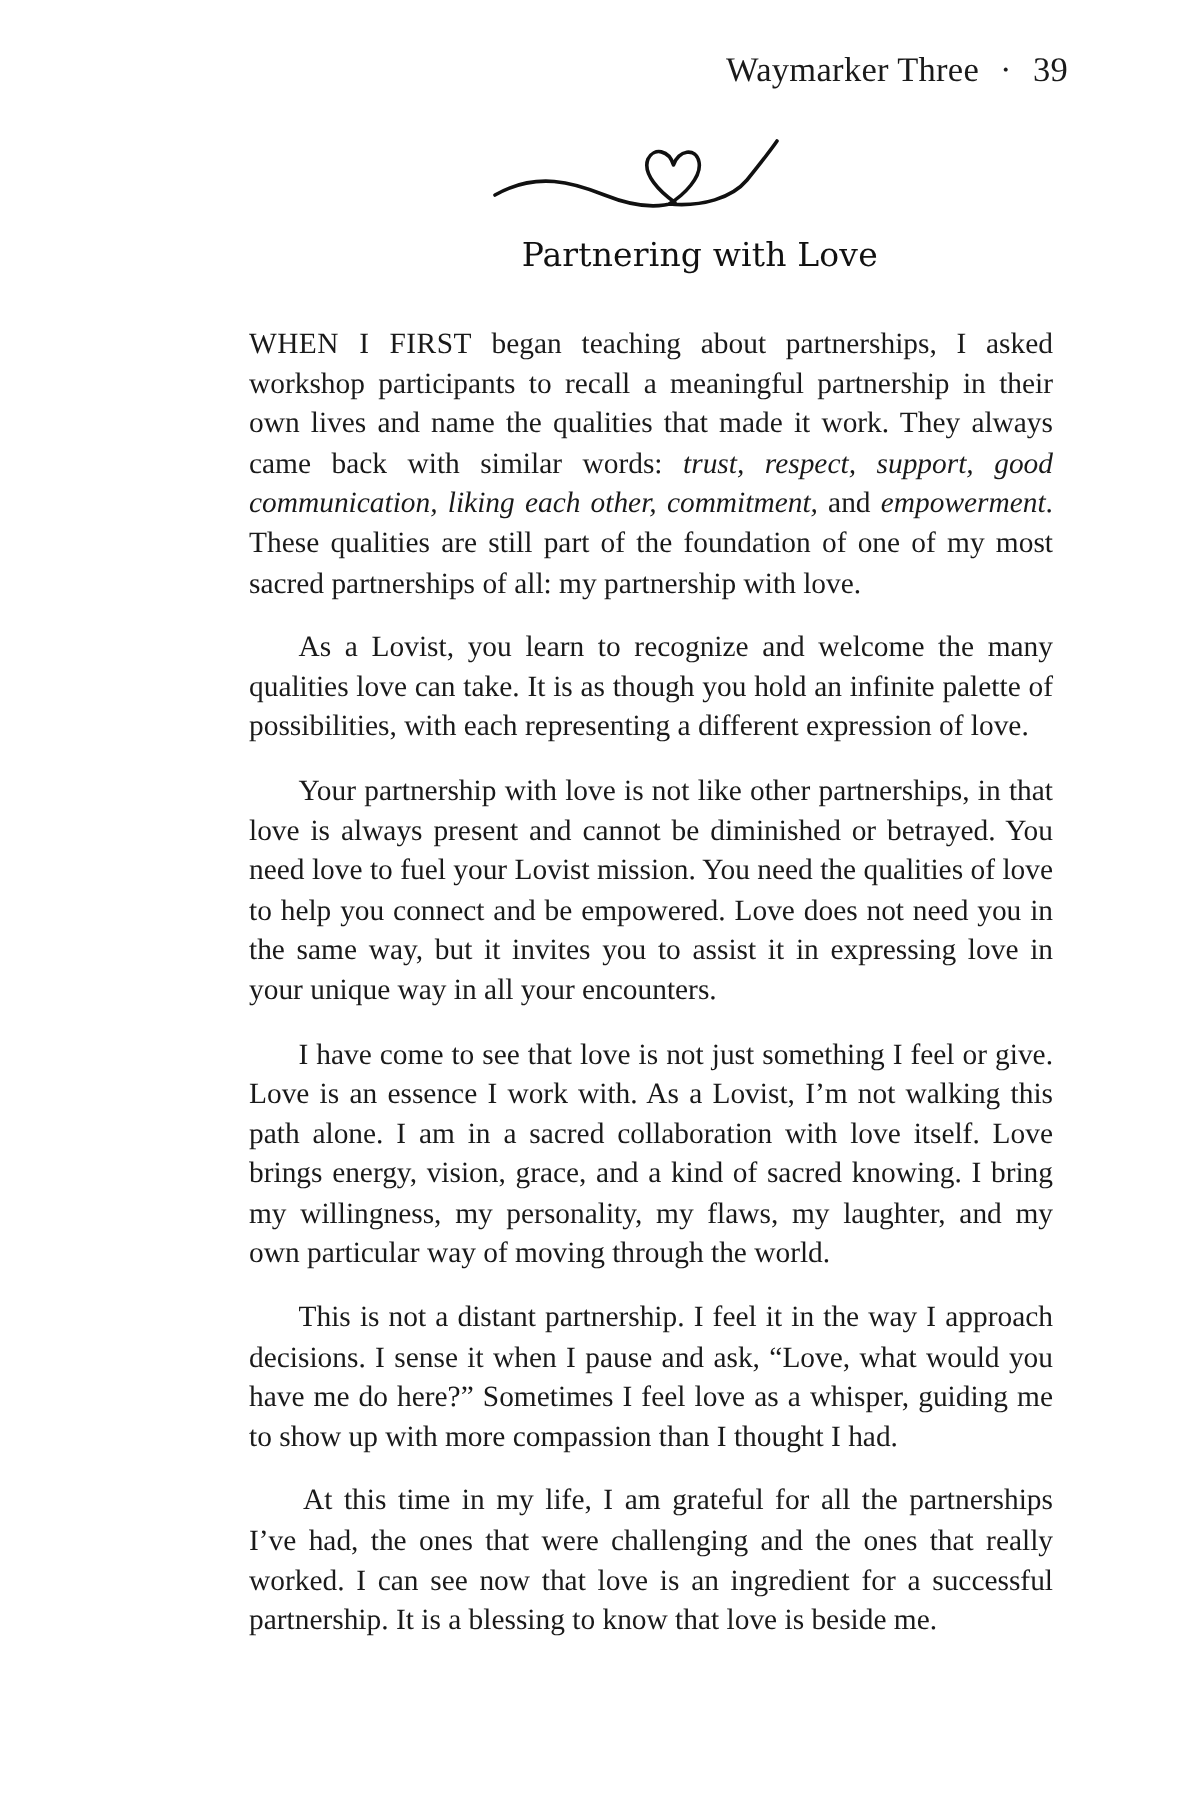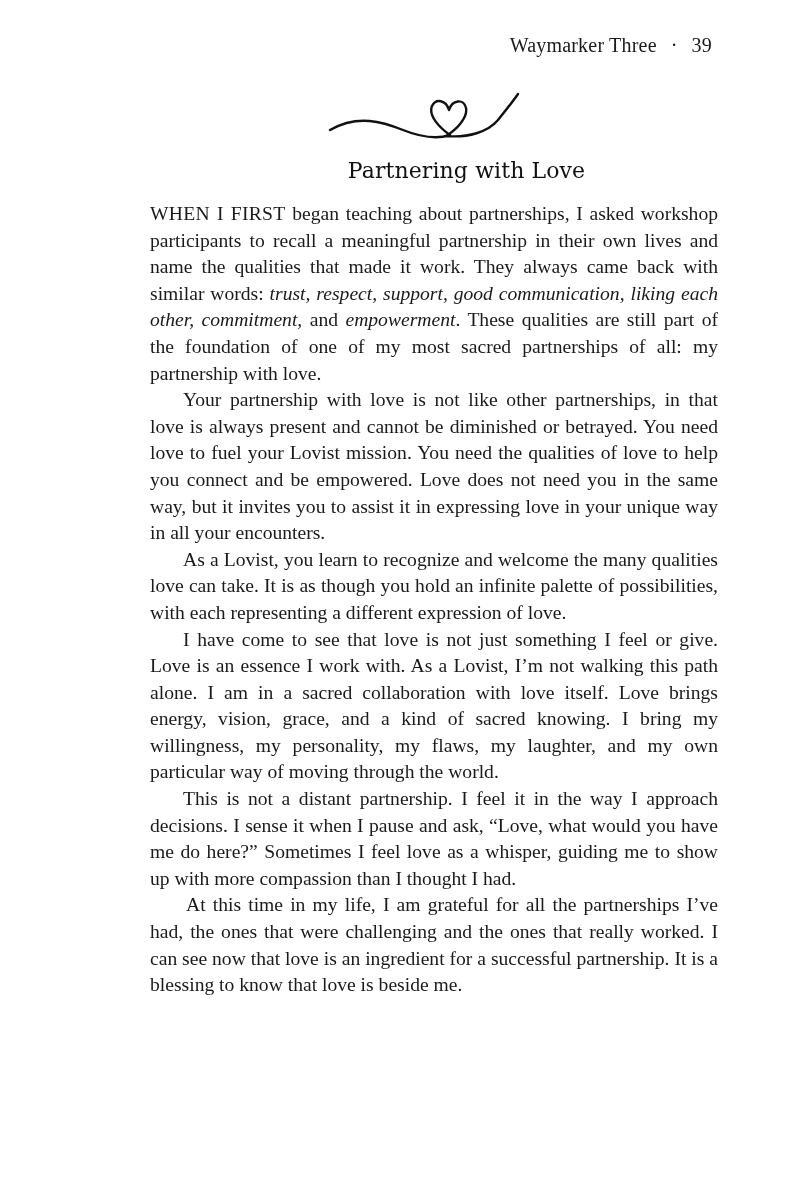--- a/index.html
+++ b/index.html
@@ -1,55 +1,55 @@
 <!DOCTYPE html>
 <html><head>
 <meta charset="utf-8">
 <style>
   html, body { margin: 0; padding: 0; background: #ffffff; }
   body { width: 800px; height: 1200px; position: relative; overflow: hidden; color: #1a1a1a; }
   .running-head {
     position: absolute; top: 34px; right: 88px;
     font-family: "Liberation Serif", "DejaVu Serif", serif;
-    font-size: 20px; letter-spacing: 0.2px; color: #1a1a1a;
+    font-size: 23px; letter-spacing: 0.2px; color: #1a1a1a;
     white-space: nowrap;
   }
   .running-head .sep { margin: 0 14px; }
   .ornament { position: absolute; left: 328px; top: 92px; width: 194px; height: 52px; }
   .chapter-title {
     position: absolute; top: 158px; left: 0; width: 800px; padding-left: 63px; box-sizing: border-box;
     text-align: center;
     font-family: "DejaVu Serif", "Liberation Serif", serif;
     font-size: 22px; letter-spacing: 0.1px; color: #111; margin-left: 35px;
   }
   .body-text {
     position: absolute; top: 201px; left: 150px; width: 568px;
     font-family: "Liberation Serif", "DejaVu Serif", serif;
     font-size: 19.6px; line-height: 26.6px; color: #1a1a1a;
     text-align: justify; hyphens: manual;
   }
-  .body-text p { margin: 0; }
+  .body-text p { margin: 16px; }
   .body-text p.indent { text-indent: 33px; }
   .body-text p.indent-extra { text-indent: 36px; }
   .smallcaps { letter-spacing: 0.3px; }
   em { font-style: italic; }
 </style>
 </head>
 <body>
 
 <div class="running-head">
   <span>Waymarker Three</span><span class="sep">·</span><span>39</span>
 </div>
 
 <svg class="ornament" viewBox="0 0 194 52" xmlns="http://www.w3.org/2000/svg">
   <path d="M2 38 C 30 22, 55 30, 75 38 C 95 46, 110 47, 122 43 C 112 36, 100 24, 104 14 C 108 6, 118 8, 121 18 C 124 8, 136 6, 138 16 C 140 26, 128 38, 118 44 C 140 46, 160 40, 170 28 C 178 18, 186 8, 190 2" fill="none" stroke="#111" stroke-width="2.4" stroke-linecap="round" stroke-linejoin="round"></path>
 </svg>
 
 <div class="chapter-title">Partnering with Love</div>
 
 <div class="body-text">
   <p><span class="smallcaps">WHEN I FIRST</span><span> began teaching about partnerships, I asked workshop participants to recall a meaningful partnership in their own lives and name the qualities that made it work. They always came back with similar words: </span><em>trust, respect, support, good communication, liking each other, commitment,</em><span> and </span><em>empowerment</em><span>. These qualities are still part of the foundation of one of my most sacred partnerships of all: my partnership with love.</span></p>
+  <p class="indent">As a Lovist, you learn to recognize and welcome the many qualities love can take. It is as though you hold an infinite palette of possibilities, with each representing a different expression of love.</p>
   <p class="indent">Your partnership with love is not like other partnerships, in that love is always present and cannot be diminished or betrayed. You need love to fuel your Lovist mission. You need the qualities of love to help you connect and be empowered. Love does not need you in the same way, but it invites you to assist it in expressing love in your unique way in all your encounters.</p>
-  <p class="indent">As a Lovist, you learn to recognize and welcome the many qualities love can take. It is as though you hold an infinite palette of possibilities, with each representing a different expression of love.</p>
   <p class="indent">I have come to see that love is not just something I feel or give. Love is an essence I work with. As a Lovist, I’m not walking this path alone. I am in a sacred collaboration with love itself. Love brings energy, vision, grace, and a kind of sacred knowing. I bring my willingness, my personality, my flaws, my laughter, and my own particular way of moving through the world.</p>
   <p class="indent">This is not a distant partnership. I feel it in the way I approach decisions. I sense it when I pause and ask, “Love, what would you have me do here?” Sometimes I feel love as a whisper, guiding me to show up with more compassion than I thought I had.</p>
   <p class="indent-extra">At this time in my life, I am grateful for all the partnerships I’ve had, the ones that were challenging and the ones that really worked. I can see now that love is an ingredient for a successful partnership. It is a blessing to know that love is beside me.</p>
 </div>
 
 </body></html>

